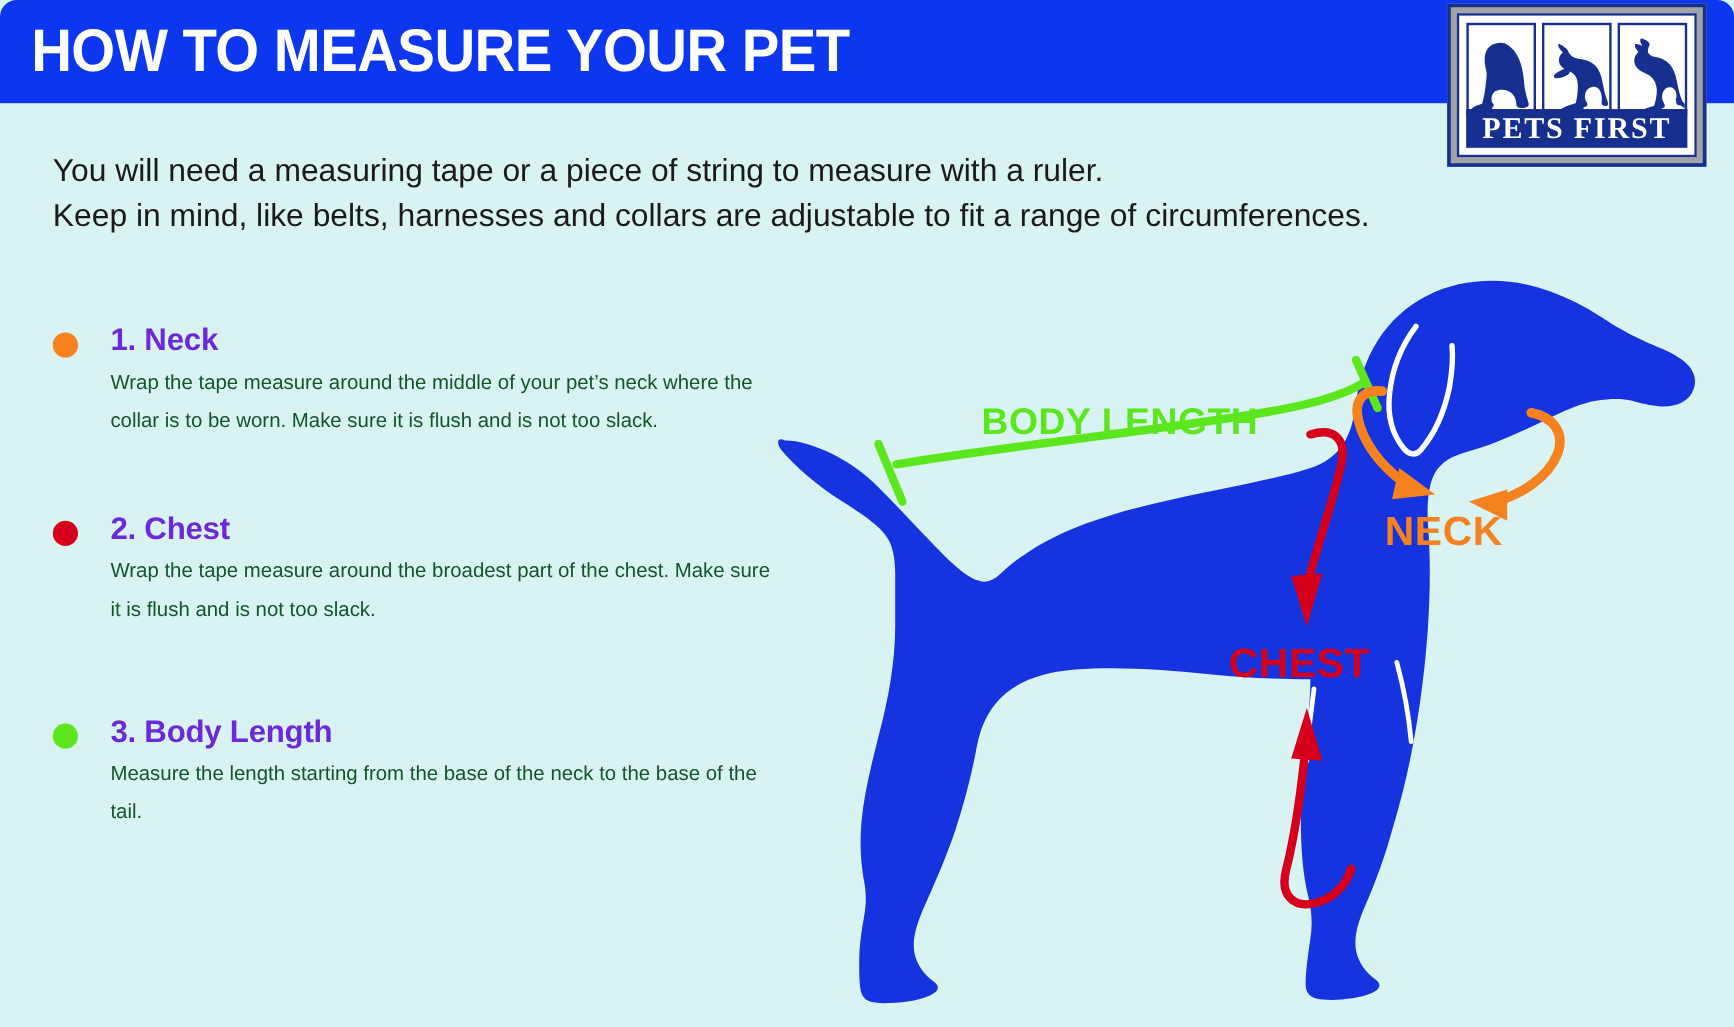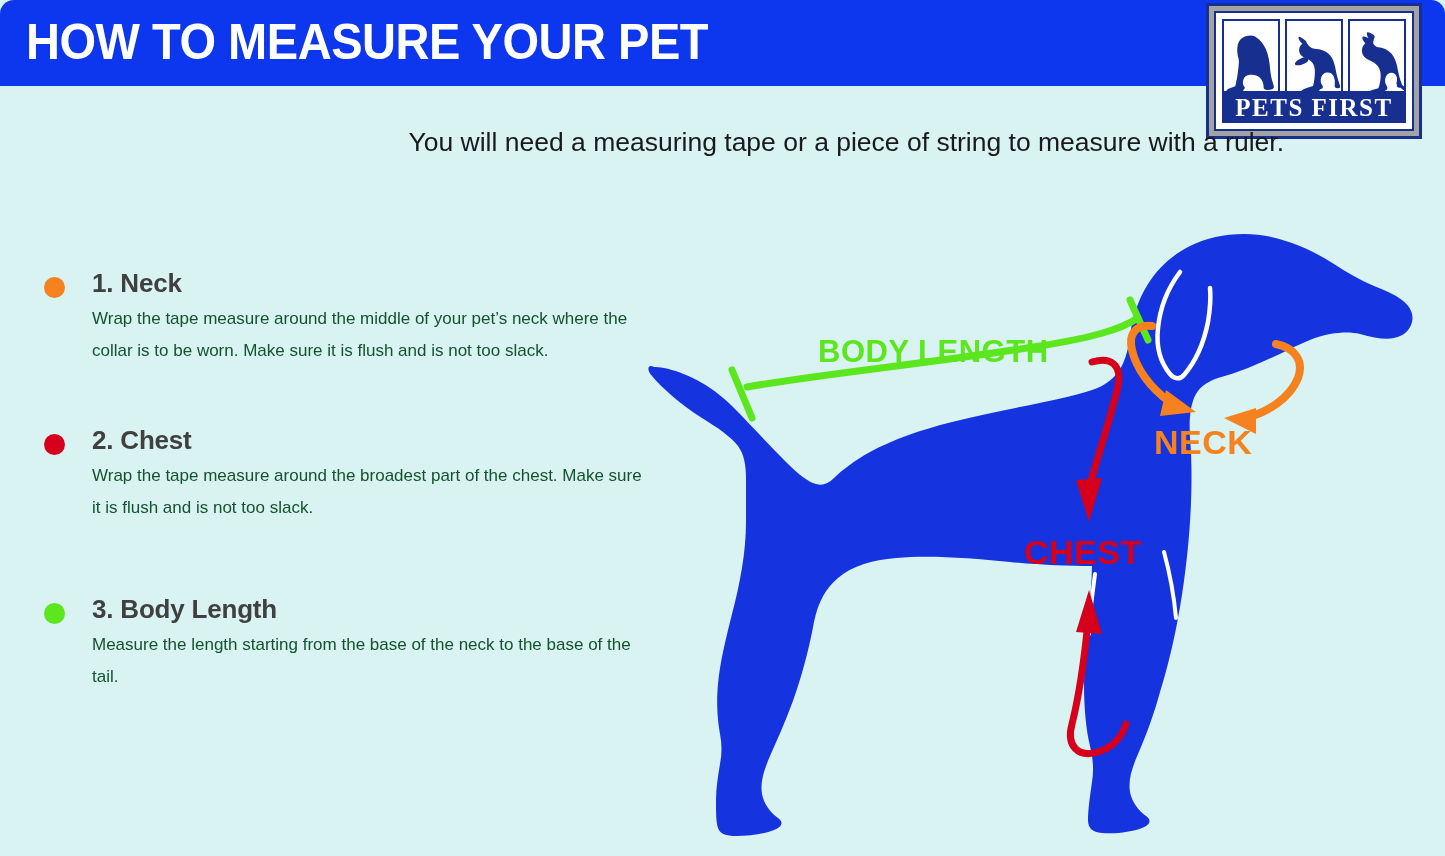--- a/index.html
+++ b/index.html
@@ -112,21 +112,21 @@
   
   #intro {
     position: absolute;
     left: 44px;
     top: 124px;
     width: 1240px;
     font-size: 26.5px;
     line-height: 37px;
     color: #1a1a1a;
   }
-  #intro div { white-space: nowrap; text-align: right; }
+  #intro div { white-space: nowrap; }
 
   
   #steps {
     position: absolute;
     left: 44px;
     top: 266px;
     width: 610px;
   }
   .step { position: relative; }
   .step-bullet {
@@ -134,21 +134,21 @@
     left: 0;
     top: 11px;
     width: 21px;
     height: 21px;
     border-radius: 50%;
   }
   .step-heading {
     margin-left: 48px;
     font-size: 26px;
     font-weight: bold;
-    color: #404040;
+    color: #6d28d9;
     line-height: 34px;
     letter-spacing: -0.2px;
   }
   .step-body {
     margin-left: 48px;
     font-size: 17px;
     line-height: 32px;
     color: #14532d;
     margin-top: 3px;
   }
@@ -247,20 +247,21 @@
 
       </div>
       <div id="logo-wordbar">
         <span id="logo-wordmark">PETS FIRST</span>
       </div>
     </div>
   </div>
 
   <div id="intro">
     <div>You will need a measuring tape or a piece of string to measure with a ruler.</div>
+    <div>Keep in mind, like belts, harnesses and collars are adjustable to fit a range of circumferences.</div>
   </div>
 
   <div id="steps">
 
     <div class="step" id="step-1">
       <span class="step-bullet" style="background:#f5821f"></span>
       <div class="step-heading">1. Neck</div>
       <div class="step-body">Wrap the tape measure around the middle of your pet’s neck where the collar is to be worn. Make sure it is flush and is not too slack.</div>
     </div>
 

